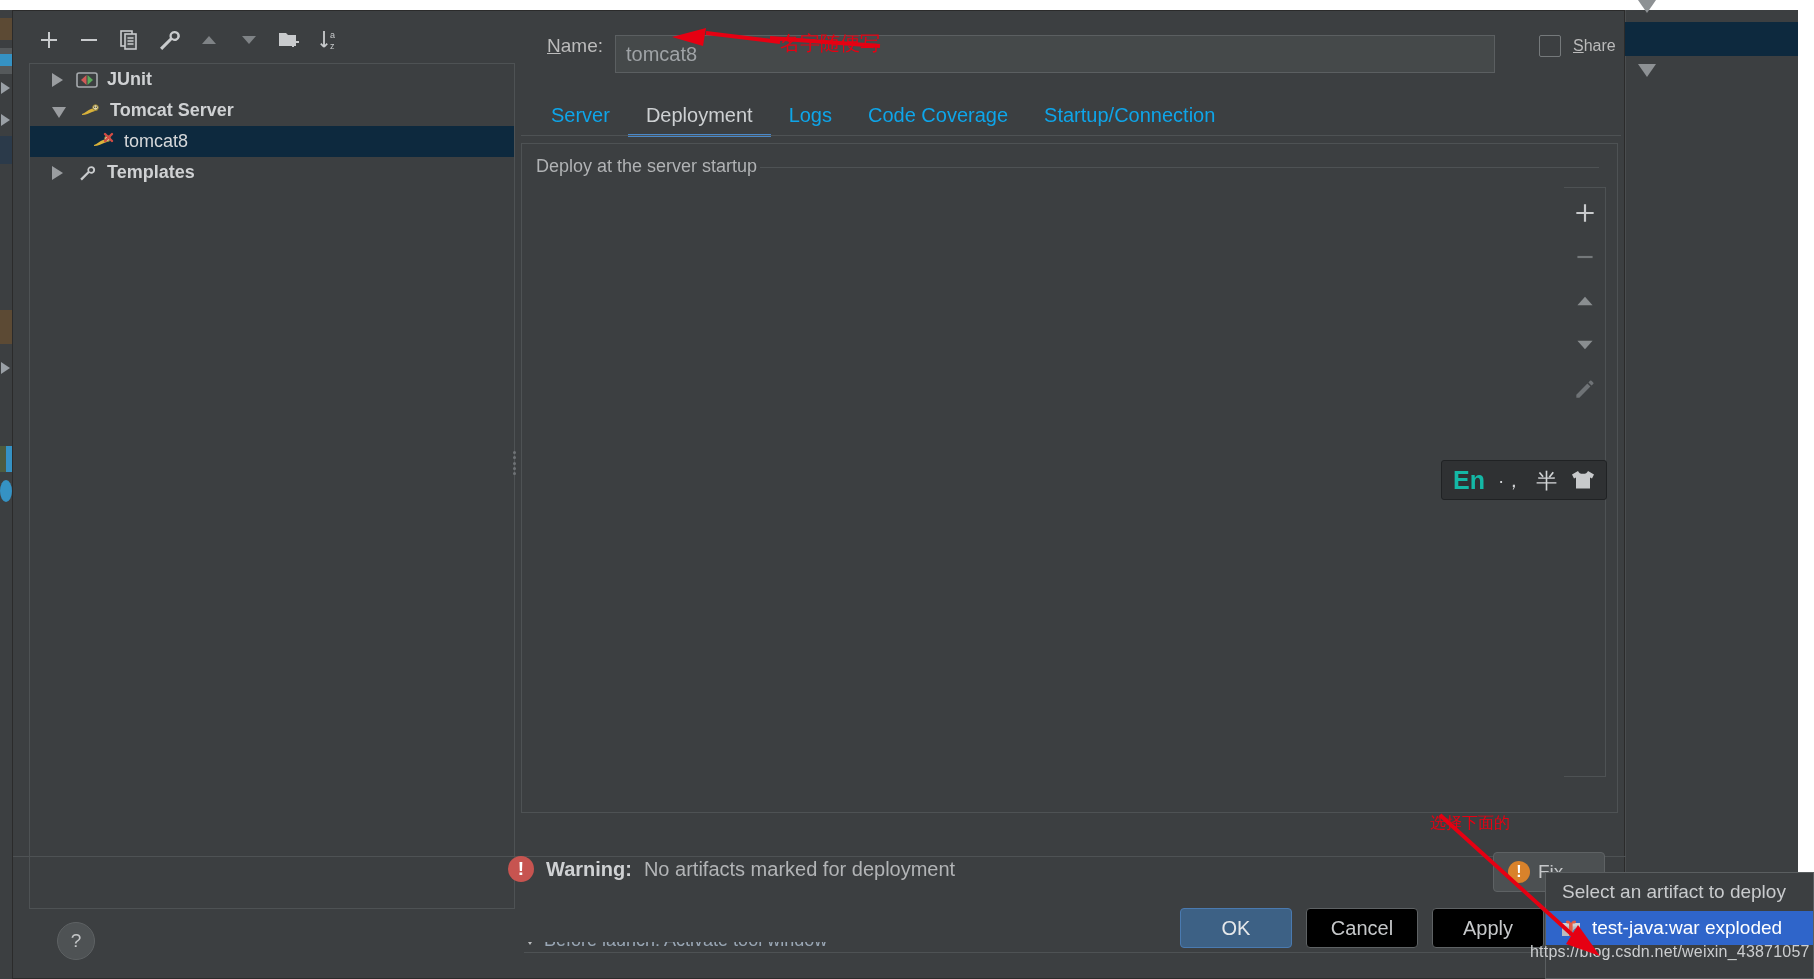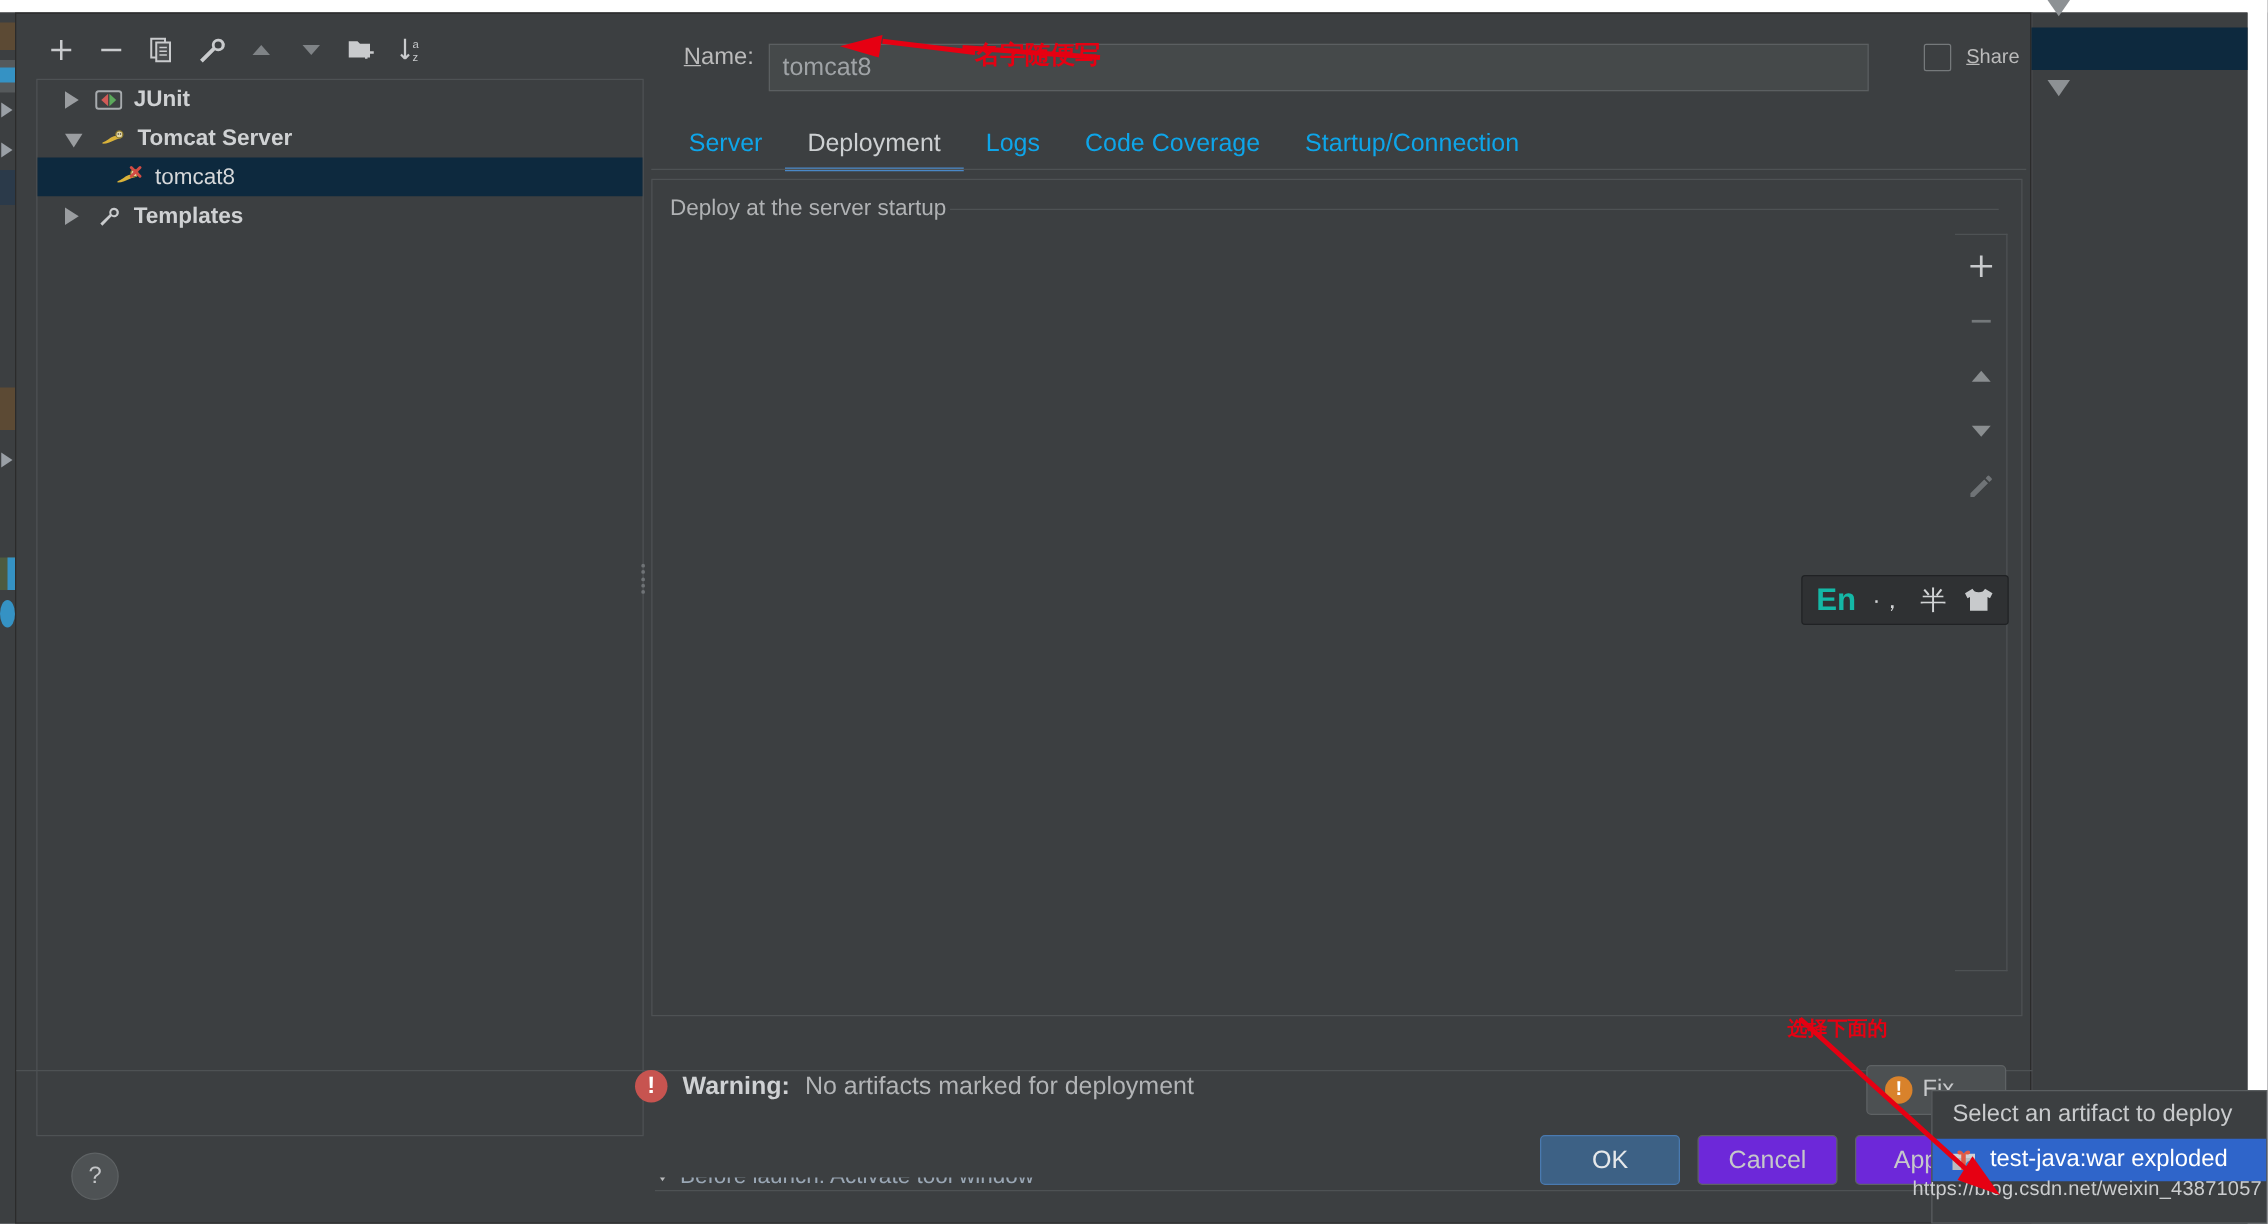--- a/index.html
+++ b/index.html
@@ -150,24 +150,24 @@
   }
   .warn-icon {
     width: 26px; height: 26px; border-radius: 50%; background: #c75450;
     color: #ffffff; font-size: 19px; font-weight: bold;
     display: flex; align-items: center; justify-content: center;
   }
   .warn-strong { color: #cfd1d3; font-size: 20px; font-weight: bold; }
   .warn-text { color: #b2b4b6; font-size: 20px; }
 
   
-  .btn-row { position: absolute; left: 1232px; top: 908px; display: flex; gap: 14px; }
+  .btn-row { position: absolute; left: 1180px; top: 908px; display: flex; gap: 14px; }
   .btn {
     height: 40px; min-width: 112px; padding: 0 22px;
-    background: #6d28d9; border: 1px solid #5e6264; border-radius: 4px;
+    background: #000000; border: 1px solid #5e6264; border-radius: 4px;
     color: #c6c8ca; font-size: 20px; display: flex; align-items: center; justify-content: center;
   }
   .btn.primary { background: #3d6185; border-color: #4a7ab0; color: #e6e8ea; }
 
   
   .fix-btn {
     position: absolute; left: 1493px; top: 852px; width: 112px; height: 40px;
     background: #4c5052; border: 1px solid #5e6264; border-radius: 4px;
     display: flex; align-items: center; gap: 8px; padding-left: 14px;
   }
@@ -200,21 +200,21 @@
   }
   .popup-item.selected { background: #2f65ca; color: #ffffff; }
   .gift-ic { width: 22px; height: 20px; }
 
   .watermark {
     position: absolute; left: 1530px; top: 943px; color: #d8dadc; font-size: 16px;
     opacity: .92; white-space: nowrap; letter-spacing: .2px;
   }
 
   
-  .anno { position: absolute; color: #e60012; font-weight: bold; white-space: nowrap; }
+  .anno { position: absolute; color: #e60012; font-weight: normal; white-space: nowrap; }
   .anno-name { left: 780px; top: 30px; font-size: 20px; }
   .anno-select { left: 1430px; top: 777px; font-size: 16px; margin-top: 36px; }
   svg.overlay { position: absolute; left: 0; top: 0; width: 1814px; height: 979px; pointer-events: none; }
 </style>
 </head>
 <body>
 
 <div id="root">
 
   <div class="ide-bg"></div>

